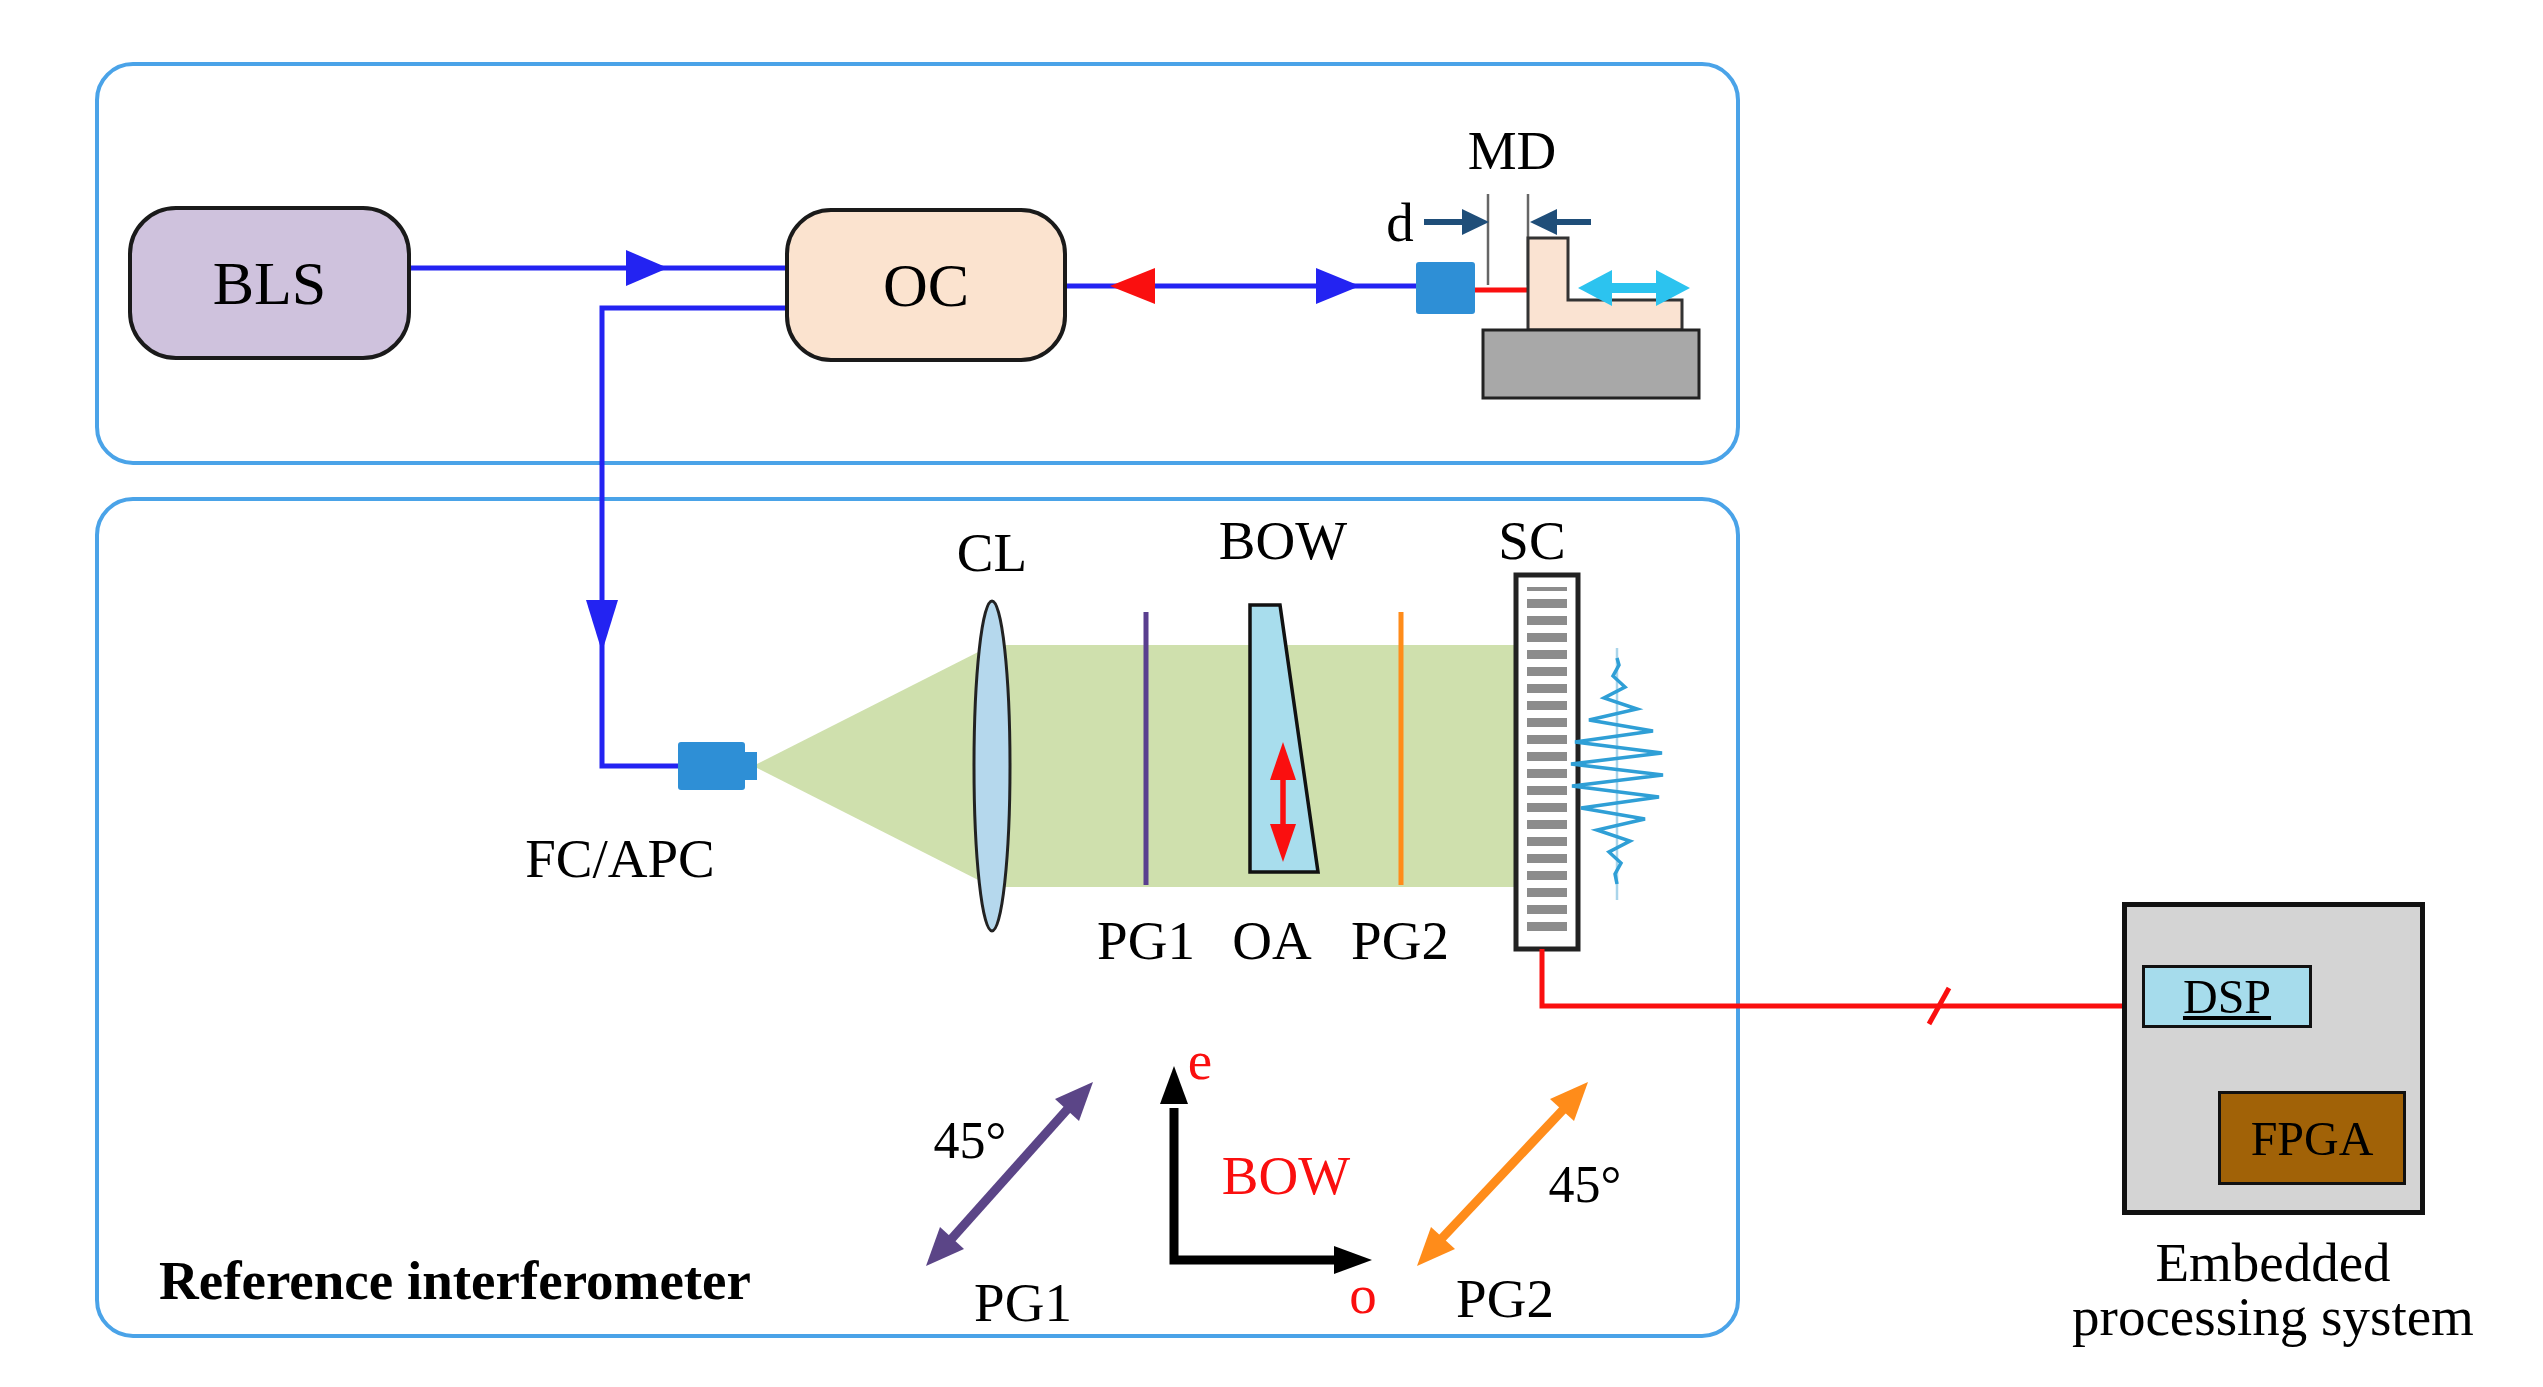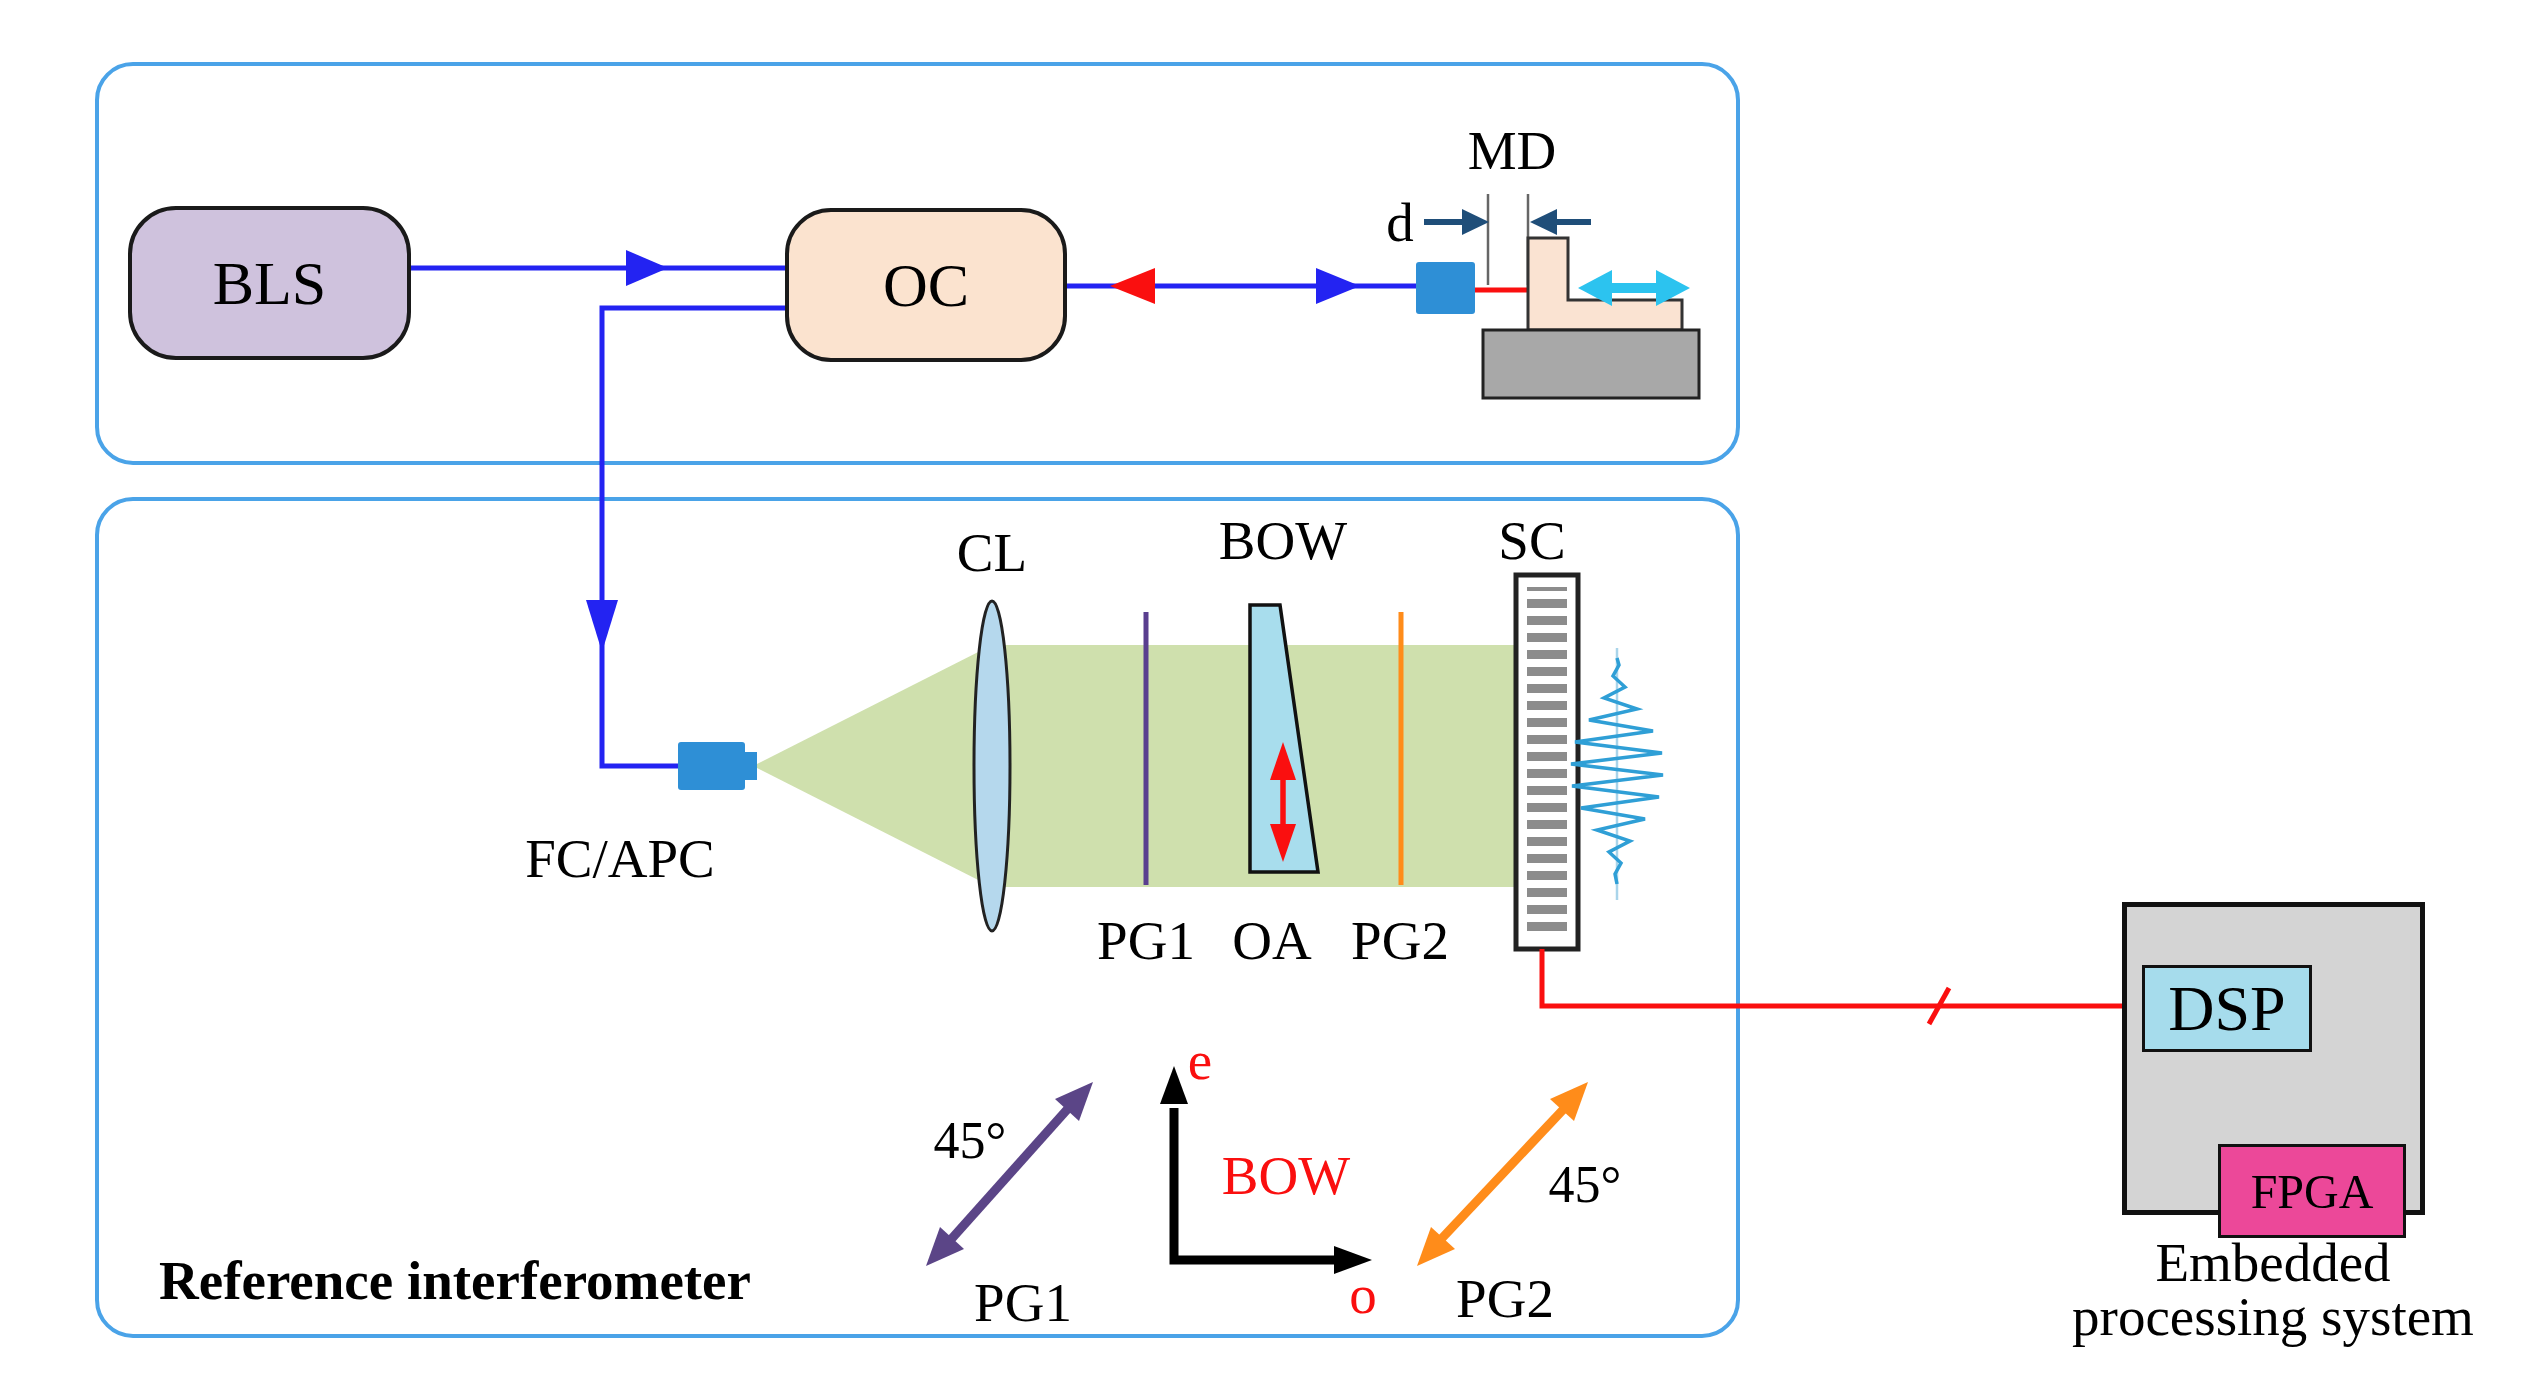--- a/index.html
+++ b/index.html
@@ -11,22 +11,22 @@
   .overlay{position:absolute;left:0;top:0;width:2543px;height:1387px;z-index:2;}
   .lbl{position:absolute;transform:translate(-50%,-50%);font-size:55px;line-height:1;white-space:nowrap;z-index:3;}
   .bold{font-weight:bold;}
   .redtxt{color:#fa0f0f;}
   .small{font-size:52px;}
   .fillbox{position:absolute;display:flex;align-items:center;justify-content:center;
     border:4px solid #1a1a1a;box-sizing:border-box;z-index:1;}
   .bls{left:128px;top:206px;width:283px;height:154px;background:#cfc2dd;border-radius:48px;font-size:62px;}
   .oc{left:785px;top:208px;width:282px;height:154px;background:#fbe3cf;border-radius:46px;font-size:62px;}
   .emb{left:2122px;top:902px;width:303px;height:313px;background:#d4d4d4;border:5px solid #111;}
-  .dsp{left:2142px;top:965px;width:170px;height:87px;background:#a6dcec;border:3px solid #111;font-size:64px;}
-  .fpga{left:2218px;top:1144px;width:188px;height:94px;background:#ec4899;border:3px solid #111;font-size:48px;}
+  .dsp{left:2142px;top:965px;width:170px;height:63px;background:#a6dcec;border:3px solid #111;font-size:48px;text-decoration:underline;}
+  .fpga{left:2218px;top:1091px;width:188px;height:94px;background:#a16207;border:3px solid #111;font-size:48px;}
 </style>
 </head>
 <body>
 
 <div class="canvas">
 
   <div class="obox" style="left:95px;top:62px;width:1637px;height:395px;"></div>
   <div class="obox" style="left:95px;top:497px;width:1637px;height:833px;"></div>
 
   <div class="fillbox oc">

